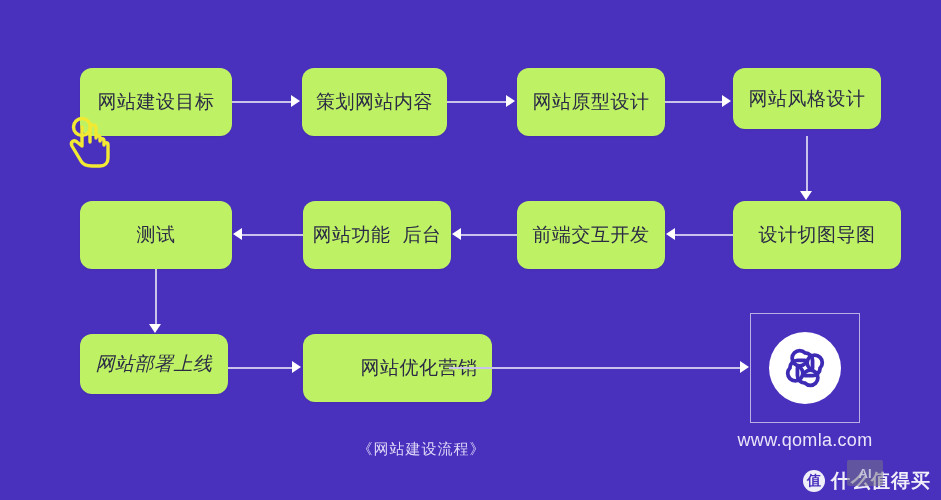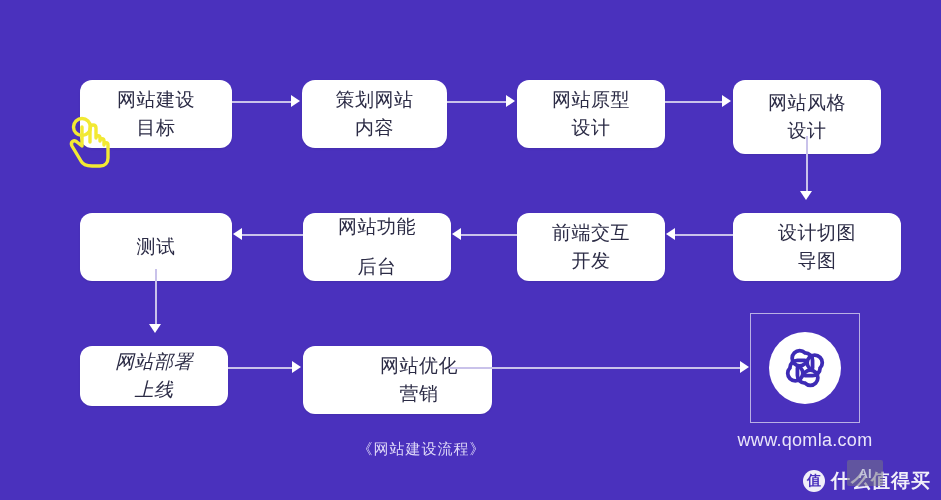--- a/index.html
+++ b/index.html
@@ -11,35 +11,34 @@
   #canvas {
     position: relative;
     width: 941px;
     height: 500px;
     background: #4a31bd;
     overflow: hidden;
     font-family: "Liberation Sans", "DejaVu Sans", sans-serif;
   }
   .node {
     position: absolute;
-    background: #ffffff;
+    background: #bef264;
     border-radius: 12px;
     display: flex;
-    flex-direction: column;
+    flex-direction: row;
     align-items: center;
     justify-content: center;
     color: #2b2b45;
     font-size: 19px;
     line-height: 1.45;
     font-weight: 500;
     letter-spacing: 0.5px;
     box-shadow: 0 1px 2px rgba(0,0,0,0.08);
     text-align: center;
     user-select: none;
-    margin-top: 12px;
   }
   .node .ln { display: block; white-space: nowrap; }
 
   
   .conn-h {
     position: absolute;
     height: 1.5px;
     background: #c9c2ea;
   }
   .conn-v {
@@ -164,31 +163,31 @@
 </head>
 <body>
 
 <div id="canvas" style="background: rgb(74, 49, 189);">
 
   <div class="node" id="n1" style="left:80px; top:68px; width:152px; height:68px;">
     <span class="ln">网站建设</span>
     <span class="ln">目标</span>
   </div>
 
-  <div class="node" id="n2" style="left:302px; top:68px; width:145px; height:68px;border-radius:13px;">
+  <div class="node" id="n2" style="left:302px; top:68px; width:145px; height:68px;">
     <span class="ln">策划网站</span>
     <span class="ln">内容</span>
   </div>
 
   <div class="node" id="n3" style="left:517px; top:68px; width:148px; height:68px;">
     <span class="ln">网站原型</span>
     <span class="ln">设计</span>
   </div>
 
-  <div class="node" id="n4" style="left:733px; top:68px; width:148px; height:74px;font-family:Liberation Serif, serif;">
+  <div class="node" id="n4" style="left:733px; top:68px; width:148px; height:61px;font-family:Liberation Serif, serif;">
     <span class="ln">网站风格</span>
     <span class="ln">设计</span>
   </div>
 
   <div class="node" id="n5" style="left:80px; top:201px; width:152px; height:68px;">
     <span class="ln">测试</span>
   </div>
 
   <div class="node" id="n6" style="left:303px; top:201px; width:148px; height:68px;gap:12px;">
     <span class="ln">网站功能</span>

